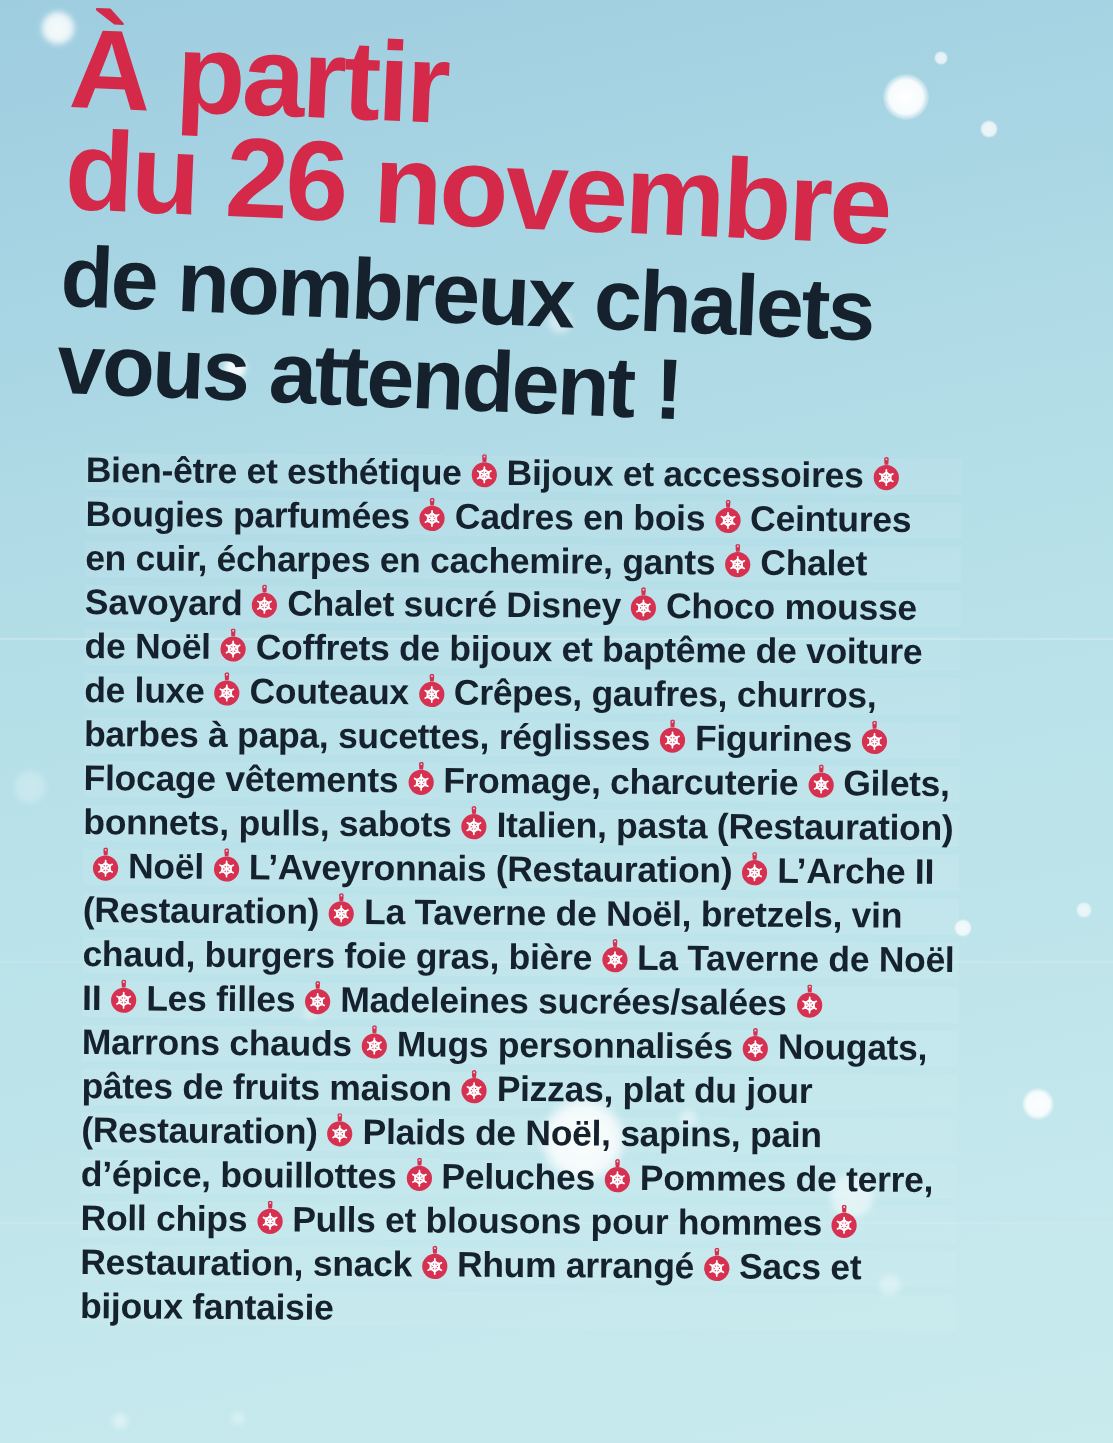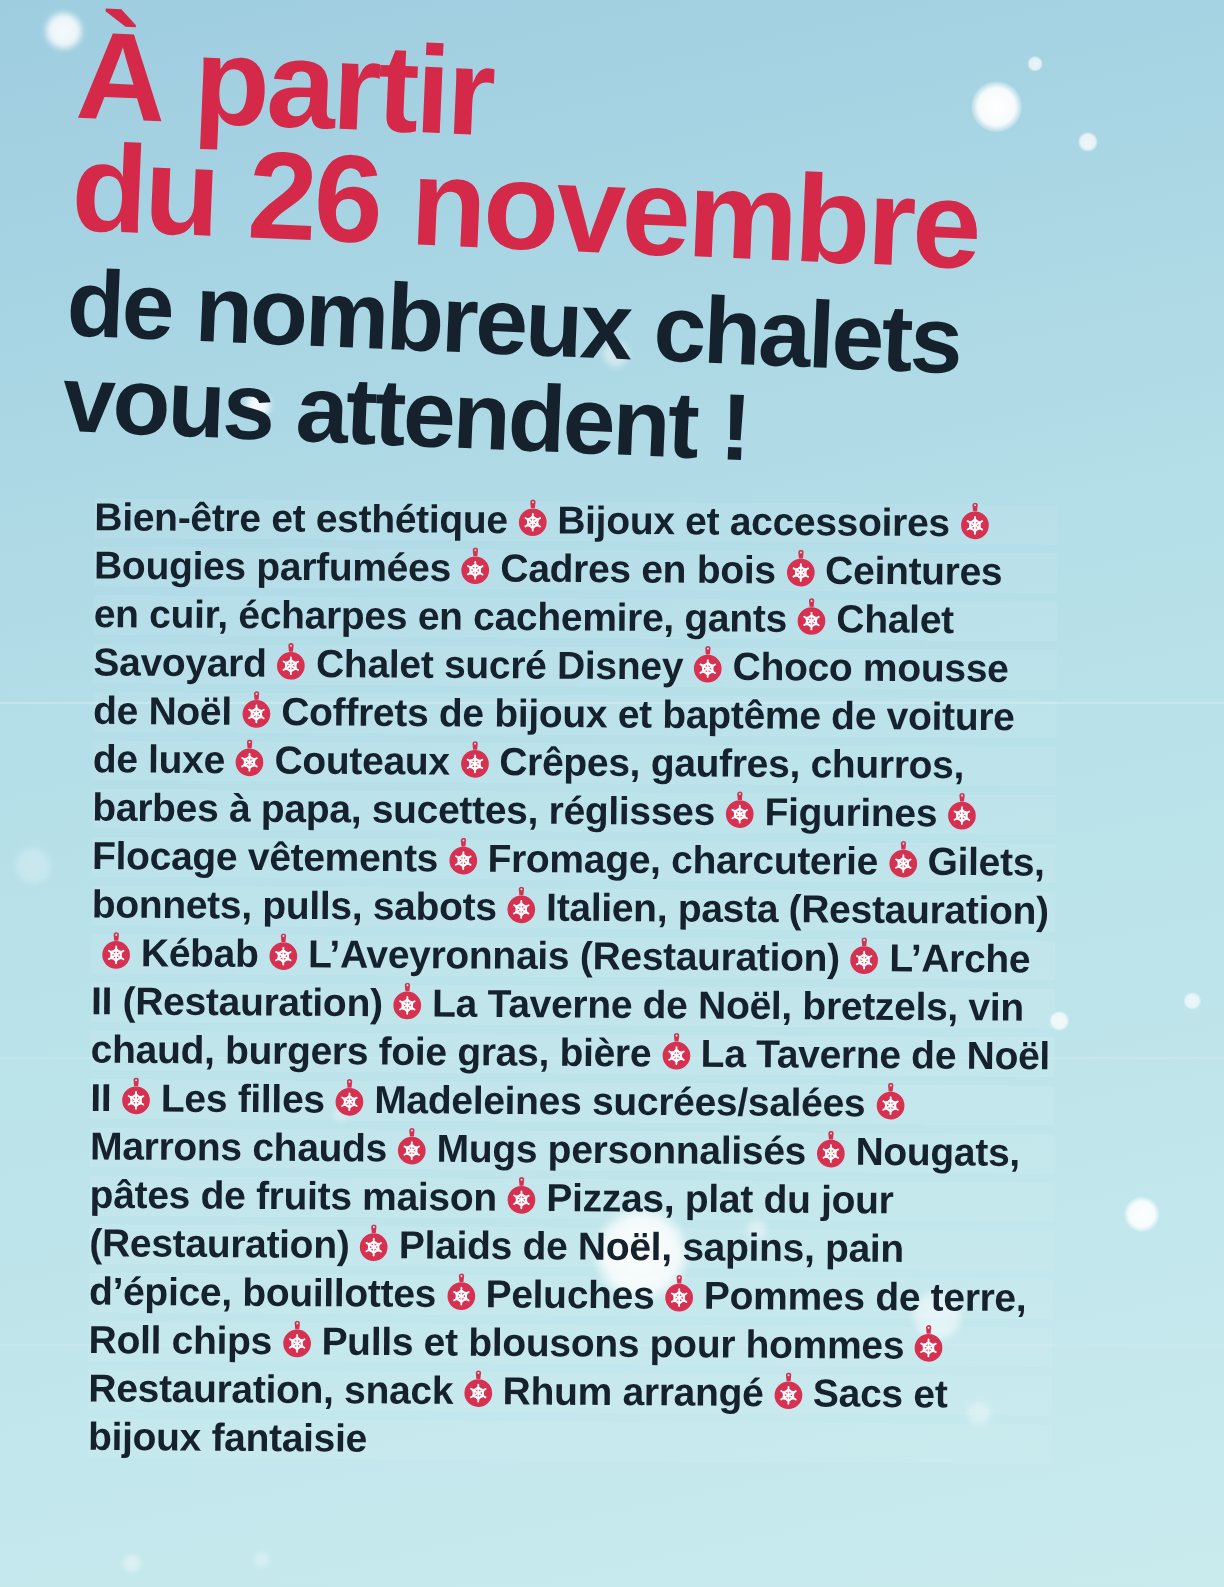--- a/index.html
+++ b/index.html
@@ -140,21 +140,21 @@
       </svg><span class="item">Figurines</span><svg class="bauble" viewBox="0 0 24 31">
         <use href="#bauble"></use>
       </svg><span class="item">Flocage vêtements</span><svg class="bauble" viewBox="0 0 24 31">
         <use href="#bauble"></use>
       </svg><span class="item">Fromage, charcuterie</span><svg class="bauble" viewBox="0 0 24 31">
         <use href="#bauble"></use>
       </svg><span class="item">Gilets, bonnets, pulls, sabots</span><svg class="bauble" viewBox="0 0 24 31">
         <use href="#bauble"></use>
       </svg><span class="item">Italien, pasta (Restauration)</span><svg class="bauble" viewBox="0 0 24 31">
         <use href="#bauble"></use>
-      </svg><span class="item">Kébab</span><svg class="bauble" viewBox="0 0 24 31">
+      </svg><span class="item">Noël</span><svg class="bauble" viewBox="0 0 24 31">
         <use href="#bauble"></use>
       </svg><span class="item">L’Aveyronnais (Restauration)</span><svg class="bauble" viewBox="0 0 24 31">
         <use href="#bauble"></use>
       </svg><span class="item">L’Arche II (Restauration)</span><svg class="bauble" viewBox="0 0 24 31">
         <use href="#bauble"></use>
       </svg><span class="item">La Taverne de Noël, bretzels, vin chaud, burgers foie gras, bière</span><svg class="bauble" viewBox="0 0 24 31">
         <use href="#bauble"></use>
       </svg><span class="item">La Taverne de Noël II</span><svg class="bauble" viewBox="0 0 24 31">
         <use href="#bauble"></use>
       </svg><span class="item">Les filles</span><svg class="bauble" viewBox="0 0 24 31">

